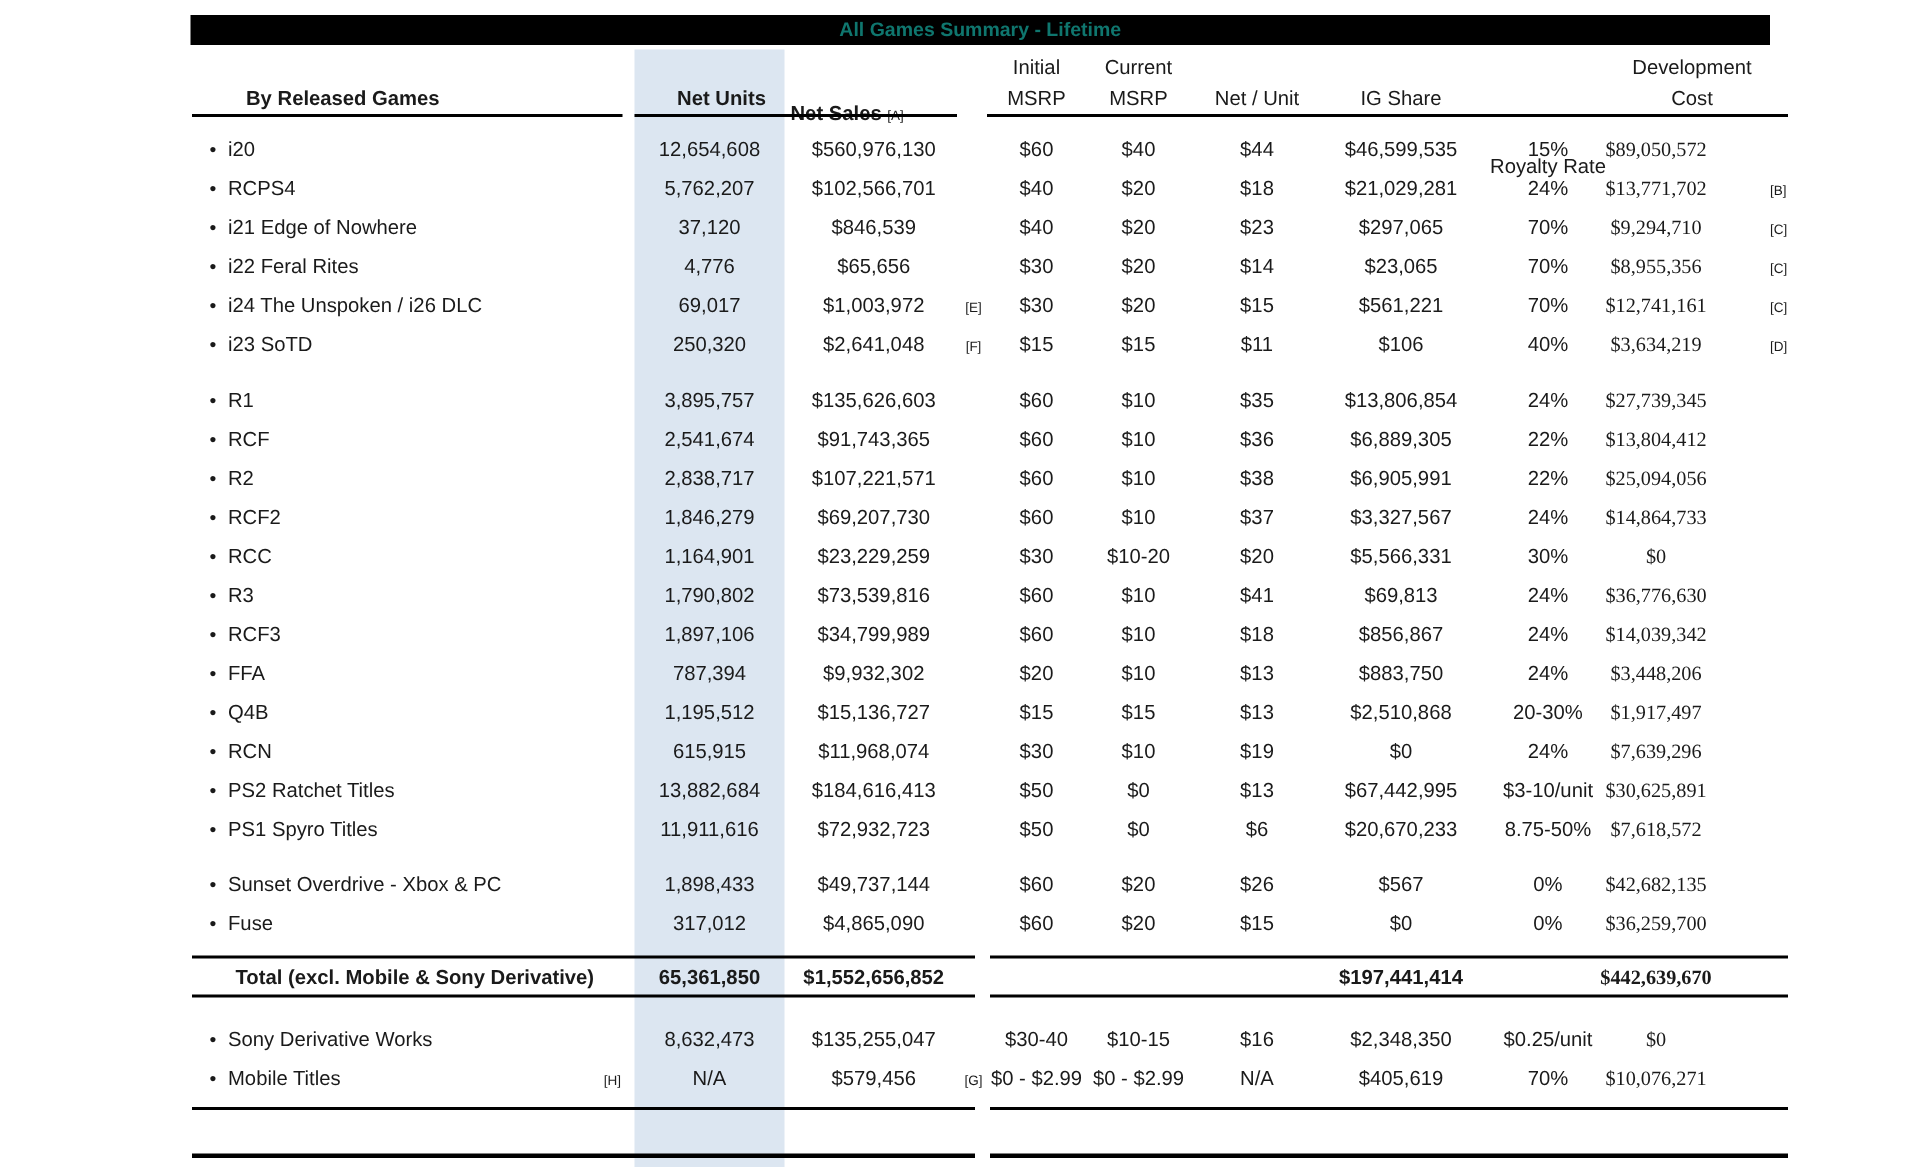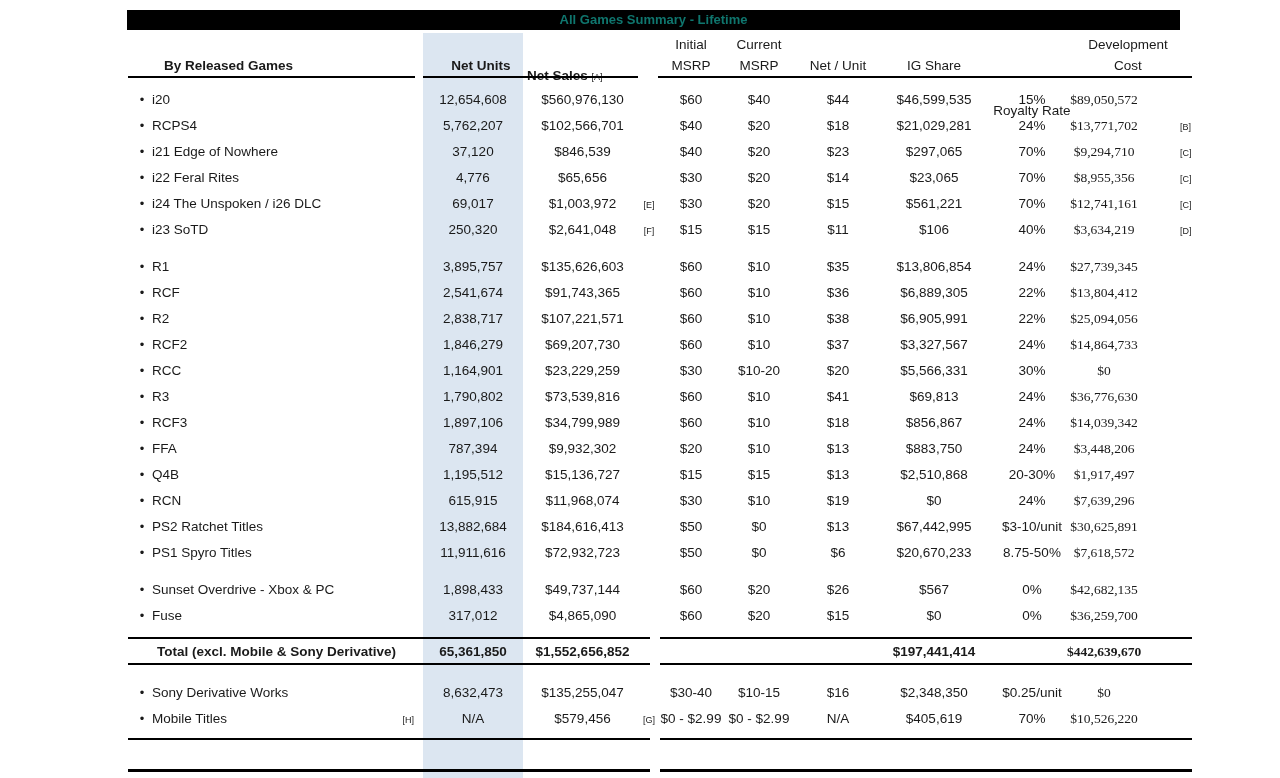--- a/index.html
+++ b/index.html
@@ -412,21 +412,21 @@
     <span class="cell c-label">Mobile Titles</span>
     <span class="cell c-lnote">[H]</span>
     <span class="cell c-units">N/A</span>
     <span class="cell c-sales">$579,456</span>
     <span class="cell c-snote">[G]</span>
     <span class="cell c-initial">$0 - $2.99</span>
     <span class="cell c-current">$0 - $2.99</span>
     <span class="cell c-netunit">N/A</span>
     <span class="cell c-igshare">$405,619</span>
     <span class="cell c-royalty">70%</span>
-    <span class="cell c-devcost">$10,526,220</span>
+    <span class="cell c-devcost">$10,076,271</span>
     <span class="cell c-dnote"></span>
   </div>
     </div>
 
   <div class="line" style="left: 128px; top: 738px; width: 522px; height: 1.5px; background: rgb(0, 0, 0);"></div>
   <div class="line" style="left: 660px; top: 738px; width: 532px; height: 1.5px; background: rgb(0, 0, 0);"></div>
   <div class="line" style="left: 128px; top: 769px; width: 522px; height: 2.5px; background: rgb(0, 0, 0);"></div>
   <div class="line" style="left: 660px; top: 769px; width: 532px; height: 2.5px; background: rgb(0, 0, 0);"></div>
 
 </div>

